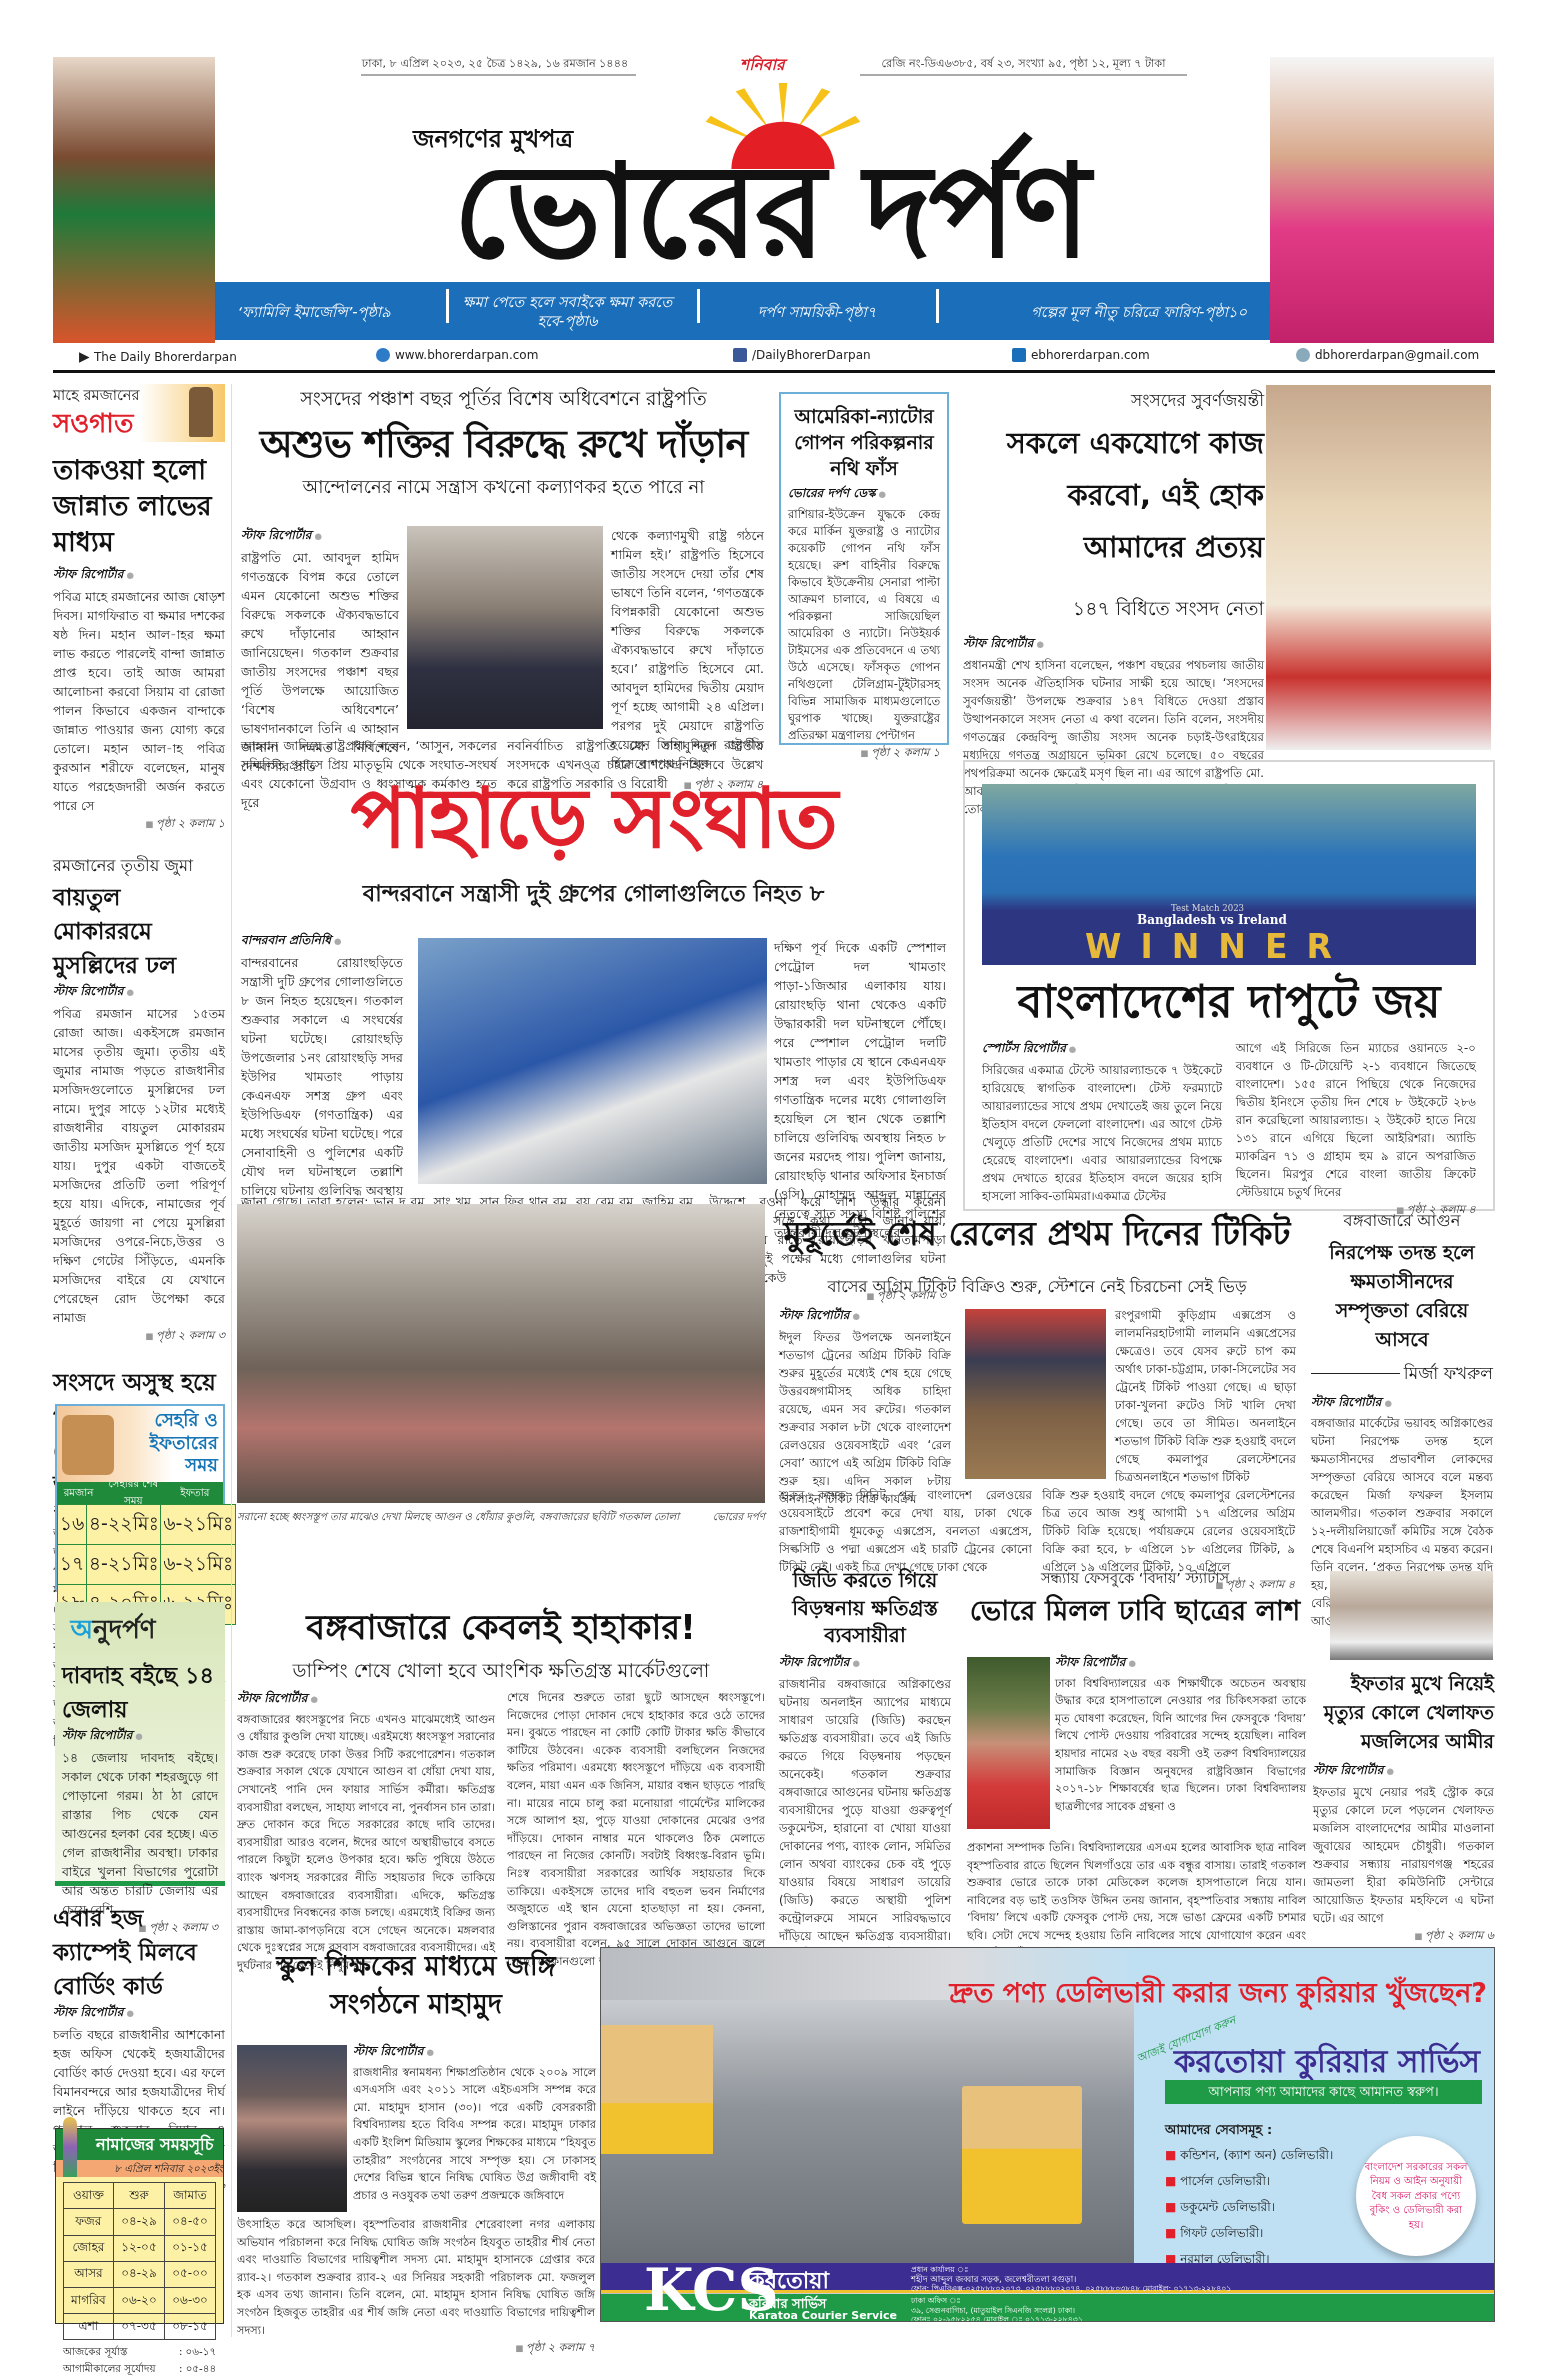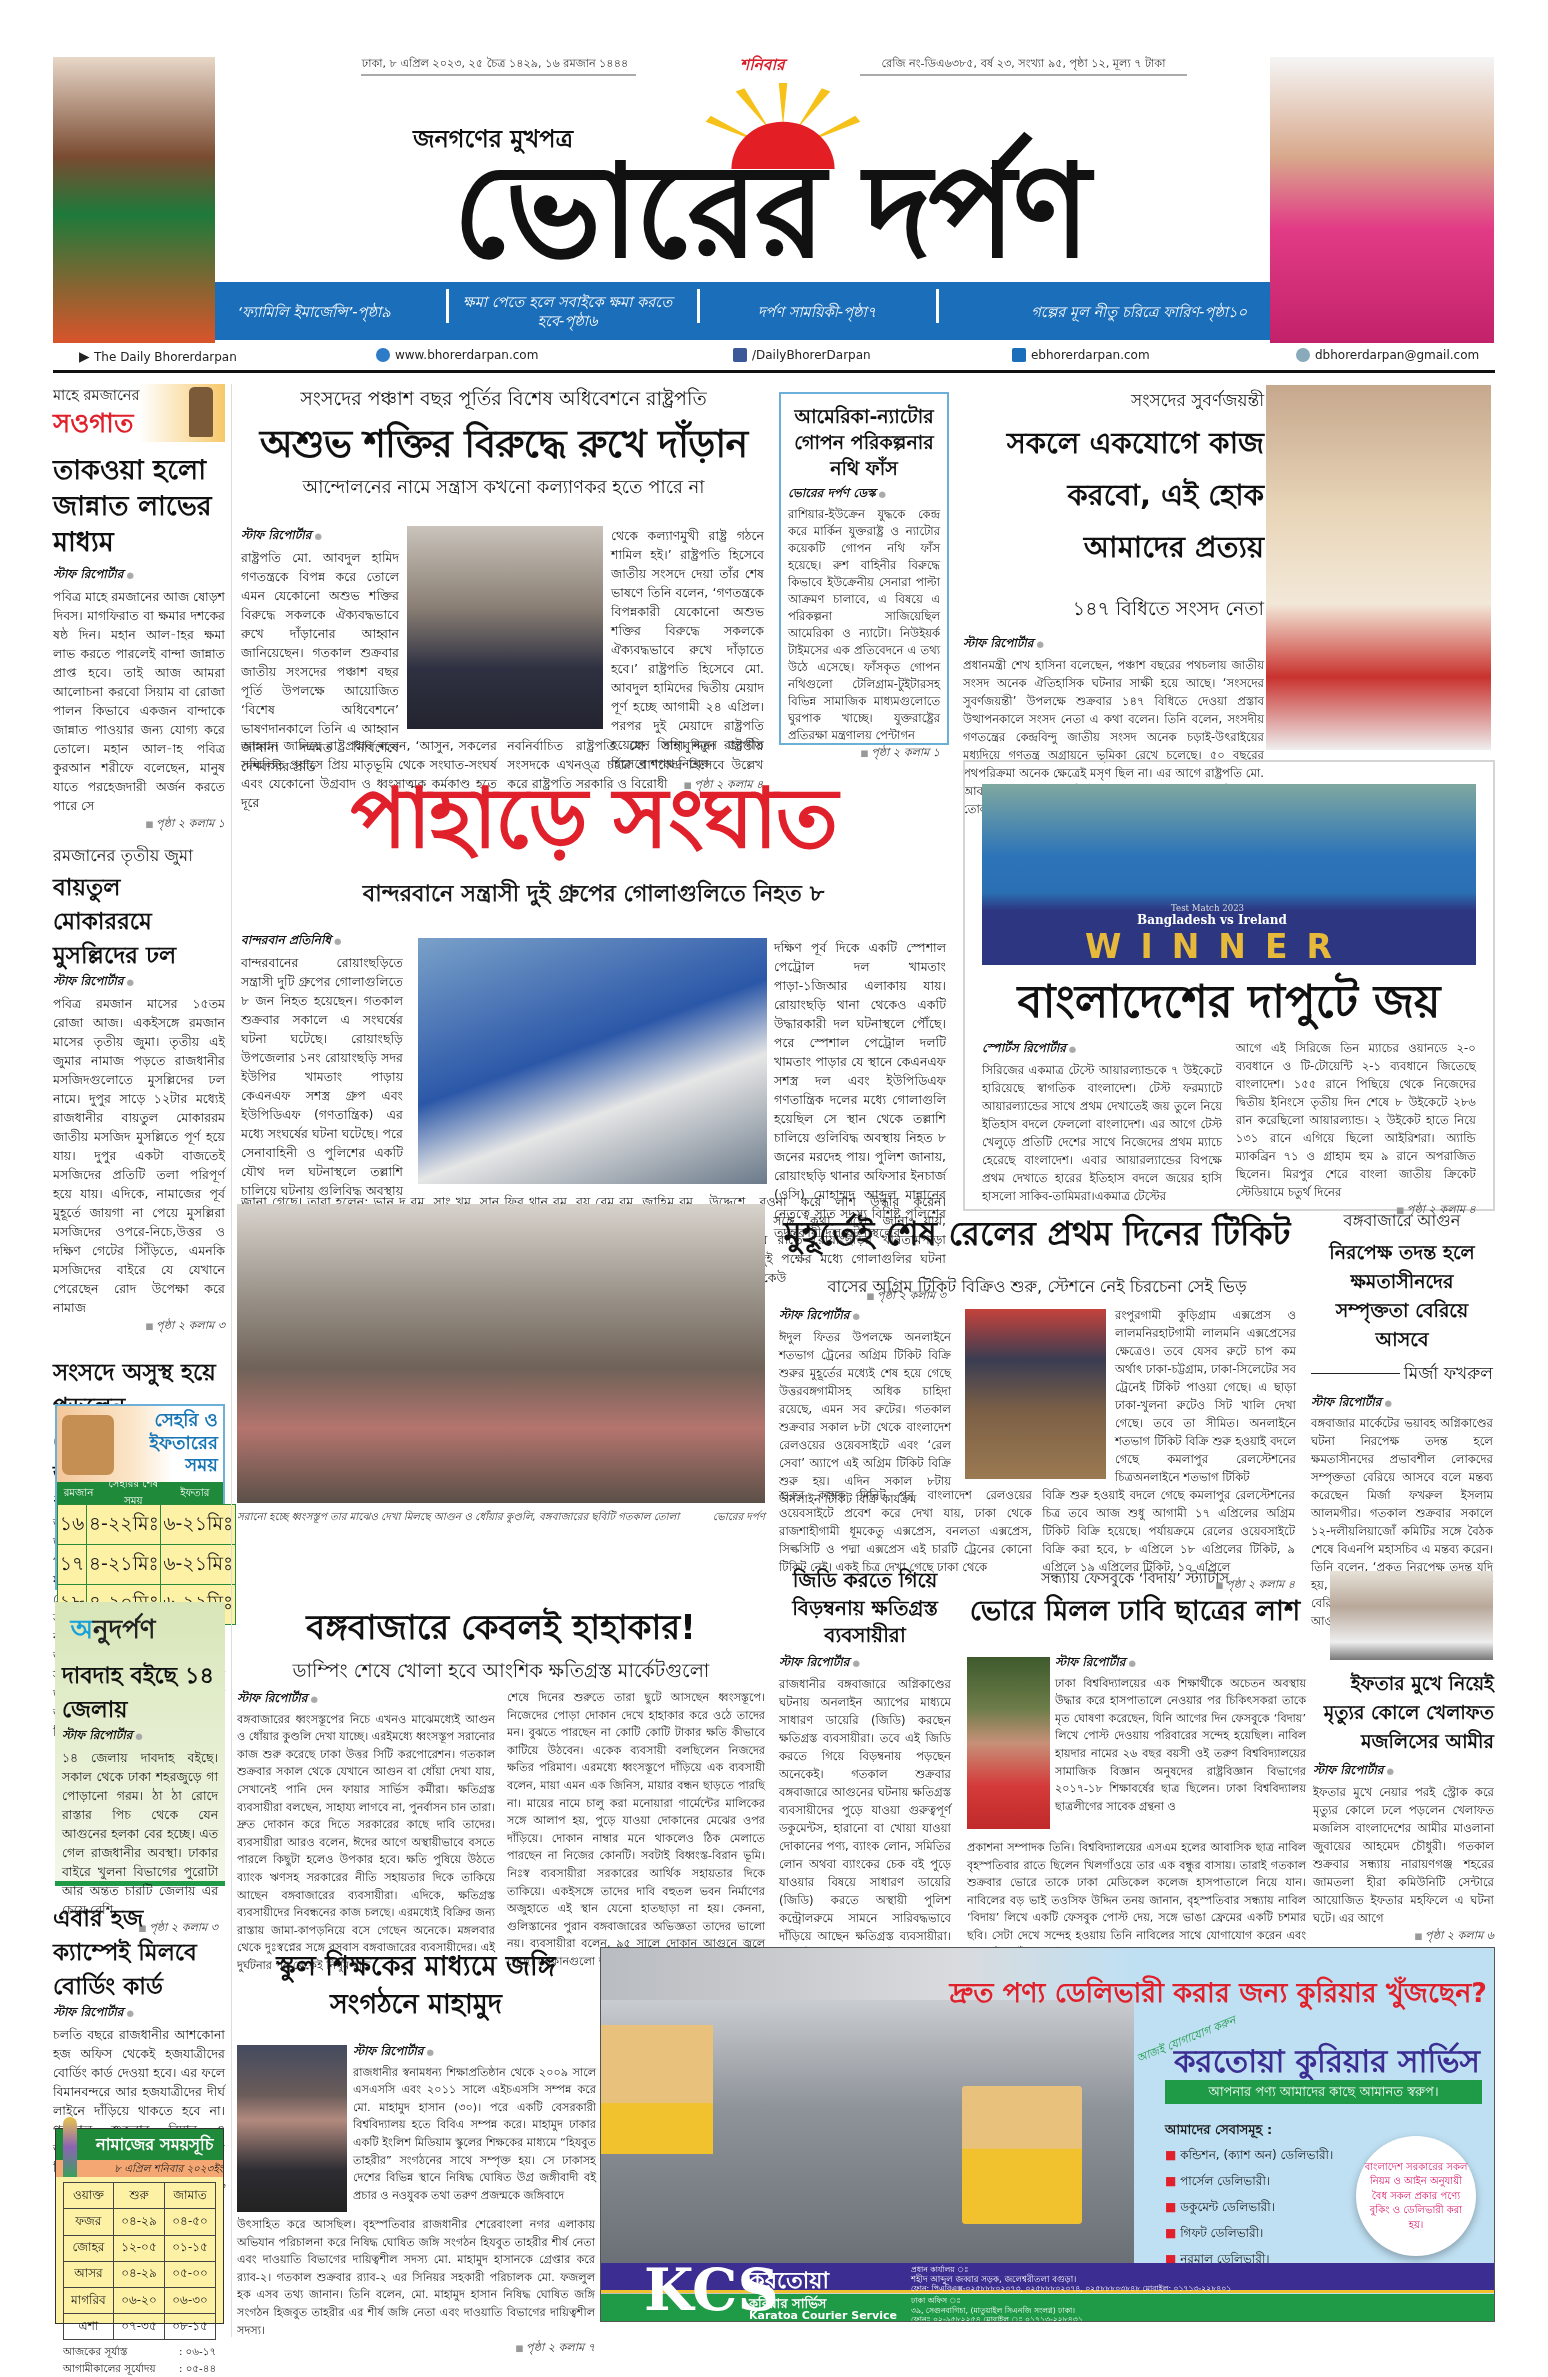--- a/index.html
+++ b/index.html
@@ -89,21 +89,21 @@
     <div style="font-size:14.6px;color:#222">মাহে রমজানের</div>
     <div style="font-size:26px;font-weight:bold;color:#e0202a;line-height:31px">সওগাত</div>
     <div style="position:absolute;right:12px;top:3.4px;width:24px;height:50px;background:#7b5a3a;border-radius:5.2px 5.2px 1.7px 1.7px"></div>
   </div>
   <div style="margin-top:10.3px">
     <div class="hd" style="font-size:27px;line-height:36px">তাকওয়া হলো জান্নাত লাভের মাধ্যম</div>
     <div class="byline" style="margin-top:5.2px">স্টাফ রিপোর্টার</div>
     <div class="txt">পবিত্র মাহে রমজানের আজ ষোড়শ দিবস। মাগফিরাত বা ক্ষমার দশকের ষষ্ঠ দিন। মহান আল-াহর ক্ষমা লাভ করতে পারলেই বান্দা জান্নাত প্রাপ্ত হবে। তাই আজ আমরা আলোচনা করবো সিয়াম বা রোজা পালন কিভাবে একজন বান্দাকে জান্নাত পাওয়ার জন্য যোগ্য করে তোলে। মহান আল-াহ পবিত্র কুরআন শরীফে বলেছেন, মানুষ যাতে পরহেজদারী অর্জন করতে পারে সে</div>
     <div class="cont" style="text-align:right">পৃষ্ঠা ২ কলাম ১</div>
   </div>
-  <div style="margin-top:9px">
+  <div style="margin-top:19px">
     <div style="font-size:16.3px;color:#222">রমজানের তৃতীয় জুমা</div>
     <div class="hd" style="font-size:23px;line-height:34px">বায়তুল মোকাররমে মুসল্লিদের ঢল</div>
     <div class="byline">স্টাফ রিপোর্টার</div>
     <div class="txt">পবিত্র রমজান মাসের ১৫তম রোজা আজ। একইসঙ্গে রমজান মাসের তৃতীয় জুমা। তৃতীয় এই জুমার নামাজ পড়তে রাজধানীর মসজিদগুলোতে মুসল্লিদের ঢল নামে। দুপুর সাড়ে ১২টার মধ্যেই রাজধানীর বায়তুল মোকাররম জাতীয় মসজিদ মুসল্লিতে পূর্ণ হয়ে যায়। দুপুর একটা বাজতেই মসজিদের প্রতিটি তলা পরিপূর্ণ হয়ে যায়। এদিকে, নামাজের পূর্ব মুহূর্তে জায়গা না পেয়ে মুসল্লিরা মসজিদের ওপরে-নিচে,উত্তর ও দক্ষিণ গেটের সিঁড়িতে, এমনকি মসজিদের বাইরে যে যেখানে পেরেছেন রোদ উপেক্ষা করে নামাজ</div>
     <div class="cont" style="text-align:right">পৃষ্ঠা ২ কলাম ৩</div>
   </div>
   <div style="margin-top:19px">
     <div class="hd" style="font-size:23px;line-height:34px">সংসদে অসুস্থ হয়ে পড়লেন তোফায়েল আহমেদ</div>
     <div class="byline">স্টাফ রিপোর্টার</div>
     <div class="txt">জাতীয় সংসদের বিশেষ অধিবেশনে ভাষণ দেওয়ার সময় অসুস্থ হয়ে পড়েন আওয়ামী লীগের উপদেষ্টা ম-লীর সদস্য ও সাবেক মন্ত্রী তোফায়েল আহমেদ। গতকাল শুক্রবার জাতীয় সংসদের ৫০ বছরপূর্তি উপলক্ষে এ বিশেষ অধিবেশনে প্রধানমন্ত্রী আনীত সাধারণ প্রস্তাবের ওপর আলোচনায় ভাষণ দিচ্ছিলেন তিনি। তোফায়েল আহমেদকে আলোচনার জন্য ১২ মিনিট সময়</div>

